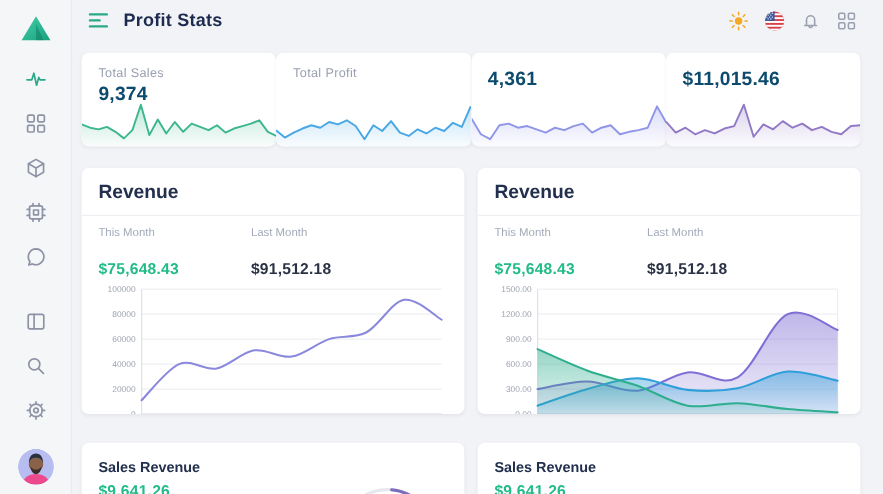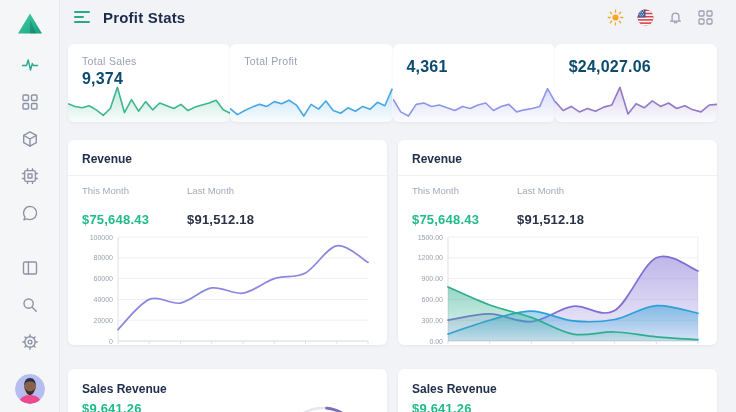--- a/index.html
+++ b/index.html
@@ -36,22 +36,22 @@
 
   .stats-row { display:grid; grid-template-columns:repeat(4,1fr); margin-top:10px; }
   .stat-card { height:78px; position:relative; overflow:hidden; padding:11px 14px 0; }
   .stat-label { font-size:10.5px; color:#9aa0b2; letter-spacing:.3px; }
   .stat-value { font-size:16px; font-weight:700; color:#0c4a6e; margin-top:3px; letter-spacing:.2px; }
   .spark { position:absolute; left:0; right:0; bottom:0; height:38px; }
   .spark svg { width:100%; height:100%; display:block; }
 
   .rev-row { display:grid; grid-template-columns:1fr 1fr; gap:11px; margin-top:18px; }
   .rev-card { height:205px; padding:12px 14px 0; overflow:hidden; }
-  .rev-title { font-size:12px; font-weight:700; color:#22304e; padding-bottom:9px; border-bottom:1px solid #eef0f4; margin:0 -14px; padding-left:14px; }
-  .rev-sub { display:flex; gap:38px; margin-top:9px; }
+  .rev-title { font-size:16px; font-weight:700; color:#22304e; padding-bottom:9px; border-bottom:1px solid #eef0f4; margin:0 -14px; padding-left:14px; }
+  .rev-sub { display:flex; gap:60px; margin-top:9px; }
   .rev-sub-label { font-size:9.5px; color:#a3aab9; }
   .rev-sub-value { font-size:13px; font-weight:700; margin-top:16px; letter-spacing:.2px; }
   .rev-sub-value.green { color:#21bb87; }
   .rev-sub-value.dark { color:#2a3144; }
   .rev-chart { margin-top:2px; }
   .rev-chart svg { display:block; }
 
   .bottom-row { display:grid; grid-template-columns:1fr 1fr; gap:11px; margin-top:24px; }
   .bottom-card { height:90px; padding:13px 14px 0; position:relative; overflow:hidden; }
   .bottom-title { font-size:12px; font-weight:700; color:#22304e; }
@@ -231,21 +231,21 @@
                 <stop offset="0" stop-color="rgba(143,150,232,0.32)"></stop>
                 <stop offset="1" stop-color="rgba(143,150,232,0.03)"></stop>
               </linearGradient>
             </defs>
             <path d="M0,15.68 L4.761904761904762,29.36 L9.523809523809524,33.68 L14.285714285714286,21.44 L19.047619047619047,20 L23.80952380952381,23.6 L28.571428571428573,22.16 L33.333333333333336,25.04 L38.095238095238095,27.92 L42.857142857142854,23.6 L47.61904761904762,25.759999999999998 L52.38095238095238,22.16 L57.142857142857146,20 L61.904761904761905,27.92 L66.66666666666667,23.6 L71.42857142857143,21.44 L76.19047619047619,29.36 L80.95238095238095,27.200000000000003 L85.71428571428571,25.759999999999998 L90.47619047619048,23.6 L95.23809523809524,4.880000000000003 L100,19.28 L100,40 L0,40 Z" fill="url(#sg2)"></path>
             <path d="M0,15.68 L4.761904761904762,29.36 L9.523809523809524,33.68 L14.285714285714286,21.44 L19.047619047619047,20 L23.80952380952381,23.6 L28.571428571428573,22.16 L33.333333333333336,25.04 L38.095238095238095,27.92 L42.857142857142854,23.6 L47.61904761904762,25.759999999999998 L52.38095238095238,22.16 L57.142857142857146,20 L61.904761904761905,27.92 L66.66666666666667,23.6 L71.42857142857143,21.44 L76.19047619047619,29.36 L80.95238095238095,27.200000000000003 L85.71428571428571,25.759999999999998 L90.47619047619048,23.6 L95.23809523809524,4.880000000000003 L100,19.28" fill="none" stroke="#8f96e8" stroke-width="1.6" vector-effect="non-scaling-stroke" stroke-linejoin="round"></path>
           </svg>
         </div>
     </div>
     <div class="card stat-card">
-      <div class="stat-value">$24,027.06</div>
+      <div class="stat-value">$11,015.46</div>
       <div class="spark">
           <svg viewBox="0 0 100 40" preserveAspectRatio="none" width="100%" height="100%">
             <defs>
               <linearGradient id="sg3" x1="0" y1="0" x2="0" y2="1">
                 <stop offset="0" stop-color="rgba(145,121,198,0.32)"></stop>
                 <stop offset="1" stop-color="rgba(145,121,198,0.03)"></stop>
               </linearGradient>
             </defs>
             <path d="M0,18.2 L5,27.92 L10,23.6 L15,29.36 L20,25.759999999999998 L25,28.64 L30,24.32 L35,22.16 L40,3.4399999999999977 L45,31.52 L50,20.72 L55,25.04 L60,17.84 L65,23.6 L70,20 L75,25.759999999999998 L80,22.880000000000003 L85,27.200000000000003 L90,29.36 L95,22.16 L100,21.44 L100,40 L0,40 Z" fill="url(#sg3)"></path>
             <path d="M0,18.2 L5,27.92 L10,23.6 L15,29.36 L20,25.759999999999998 L25,28.64 L30,24.32 L35,22.16 L40,3.4399999999999977 L45,31.52 L50,20.72 L55,25.04 L60,17.84 L65,23.6 L70,20 L75,25.759999999999998 L80,22.880000000000003 L85,27.200000000000003 L90,29.36 L95,22.16 L100,21.44" fill="none" stroke="#9179c6" stroke-width="1.6" vector-effect="non-scaling-stroke" stroke-linejoin="round"></path>

